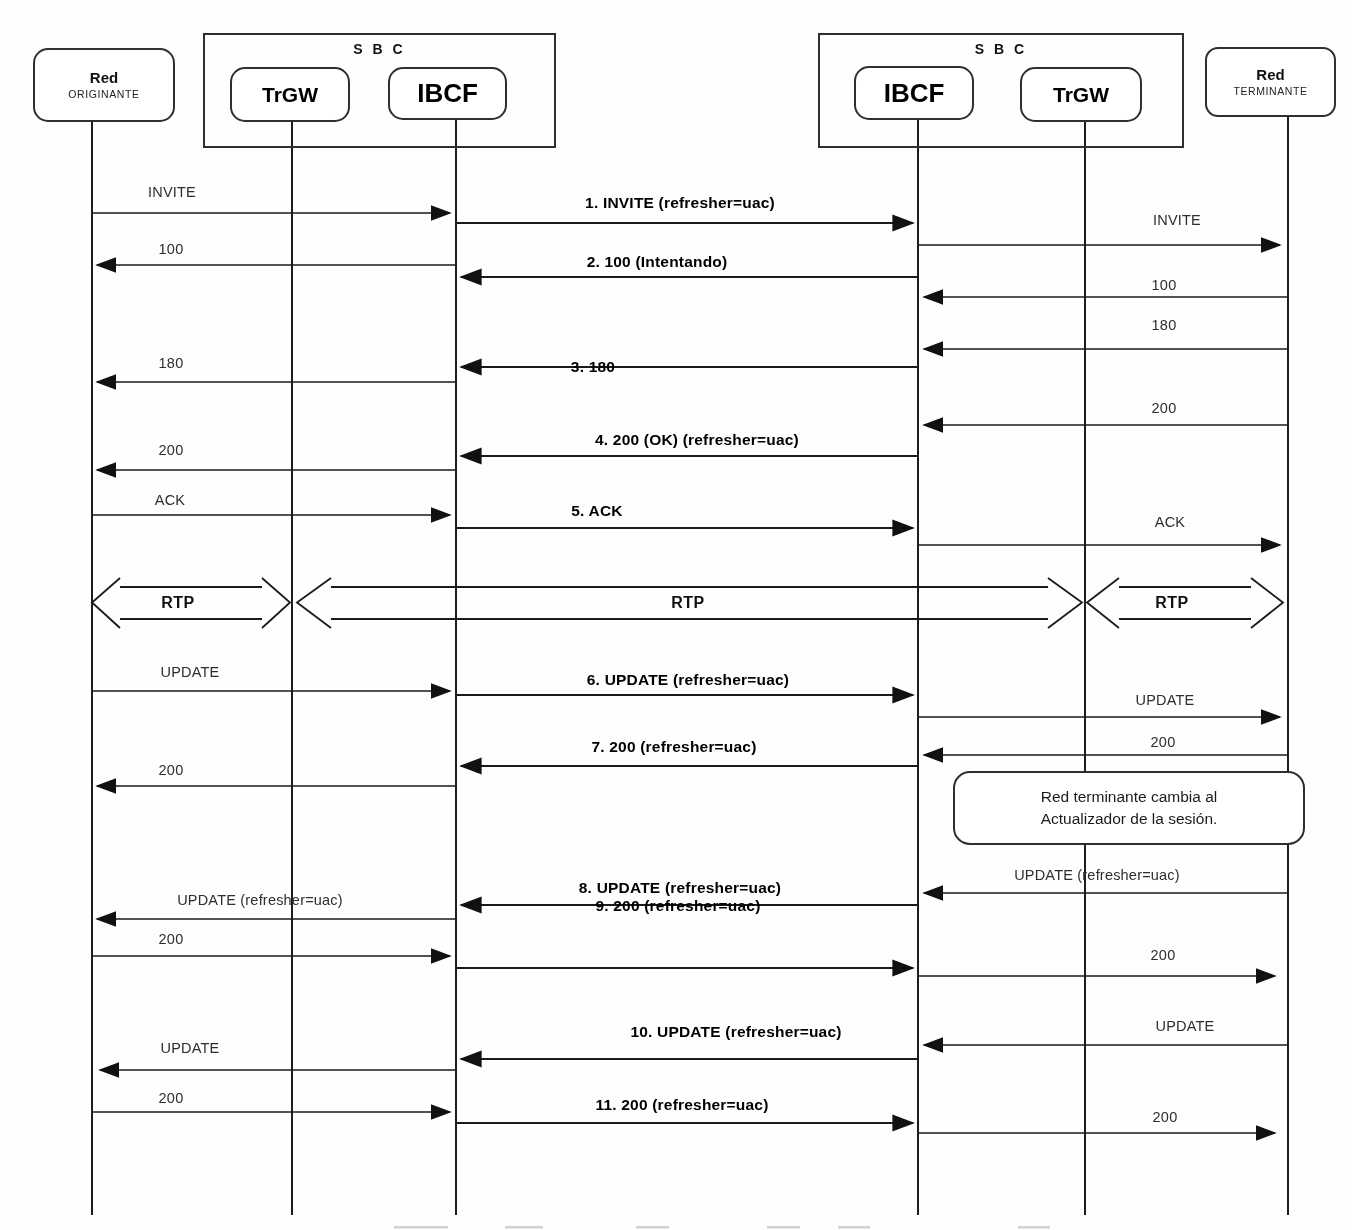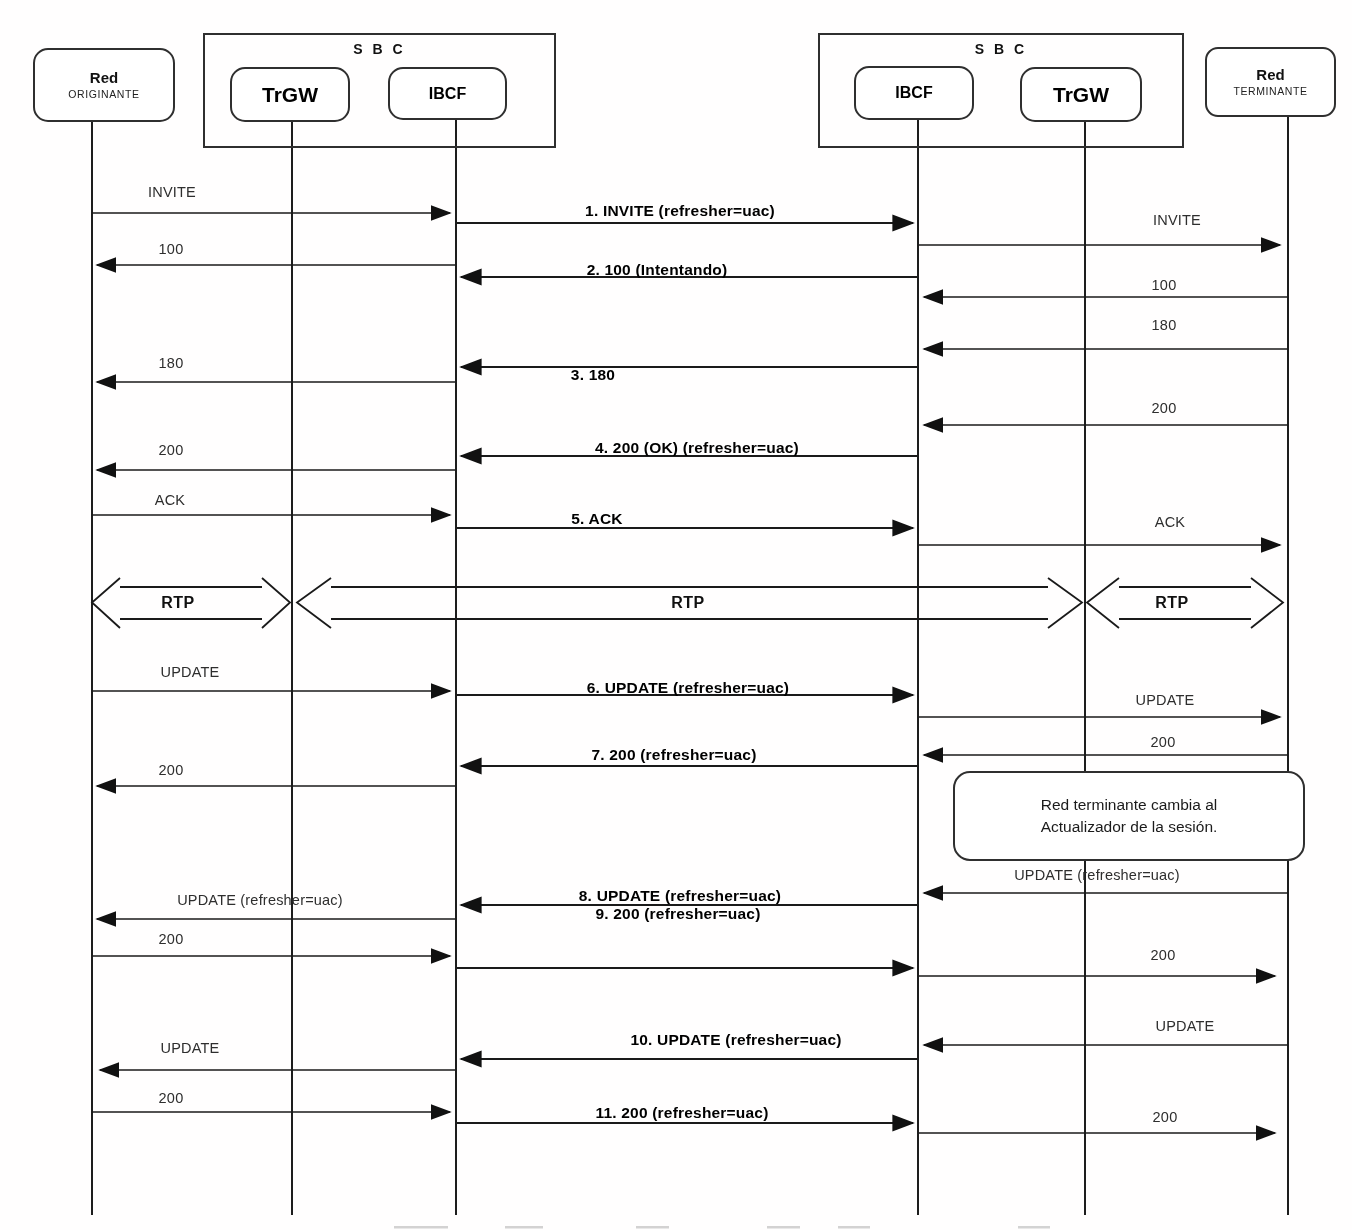--- a/index.html
+++ b/index.html
@@ -5,42 +5,42 @@
   html,body{margin:0;padding:0;background:#fff;}
   #stage{
     position:relative;width:1352px;height:1230px;background:#fffefe;
     font-family:"Liberation Sans", sans-serif;overflow:hidden;
   }
   #diagram-svg{position:absolute;left:0;top:0;z-index:1;}
   .lbl{
     position:absolute;z-index:3;transform:translate(-50%,-50%);
     font-size:14.5px;color:#2e2e2e;white-space:nowrap;letter-spacing:.2px;
   }
-  .lbl.b{font-weight:bold;color:#000;font-size:15.5px;margin-top:8px;}
+  .lbl.b{font-weight:bold;color:#000;font-size:15.5px;}
   .lbl.rtp{font-weight:bold;color:#111;font-size:16px;letter-spacing:.5px;}
   .pbox{
     position:absolute;z-index:2;background:#fff;border:2px solid #2f2f2f;
     border-radius:15px;display:flex;flex-direction:column;align-items:center;
     justify-content:center;box-sizing:border-box;
   }
   .pbox .nm{font-weight:bold;font-size:15px;color:#111;line-height:1.25;}
   .pbox .sub{font-size:10.5px;color:#222;letter-spacing:.6px;line-height:1.3;}
   .pbox.unit{font-weight:bold;color:#000;}
   .sbc{
     position:absolute;z-index:2;border:2px solid #2f2f2f;box-sizing:border-box;
     background:transparent;
   }
   .sbc .ttl{
     position:absolute;top:6px;left:0;right:0;text-align:center;
     font-weight:bold;font-size:14px;letter-spacing:3px;color:#111;
   }
   .trgw-txt{font-size:21px;}
-  .ibcf-txt{font-size:16px;}
+  .ibcf-txt{font-size:26px;}
   #note-box{
-    position:absolute;z-index:4;left:953px;top:771px;width:352px;height:90px;
+    position:absolute;z-index:4;left:953px;top:771px;width:352px;height:74px;
     background:#fff;border:2px solid #2f2f2f;border-radius:17px;
     display:flex;flex-direction:column;align-items:center;justify-content:center;
     box-sizing:border-box;font-size:15.5px;color:#1b1b1b;line-height:1.45;
   }
 </style>
 </head>
 <body>
 
 <div id="stage">
 

